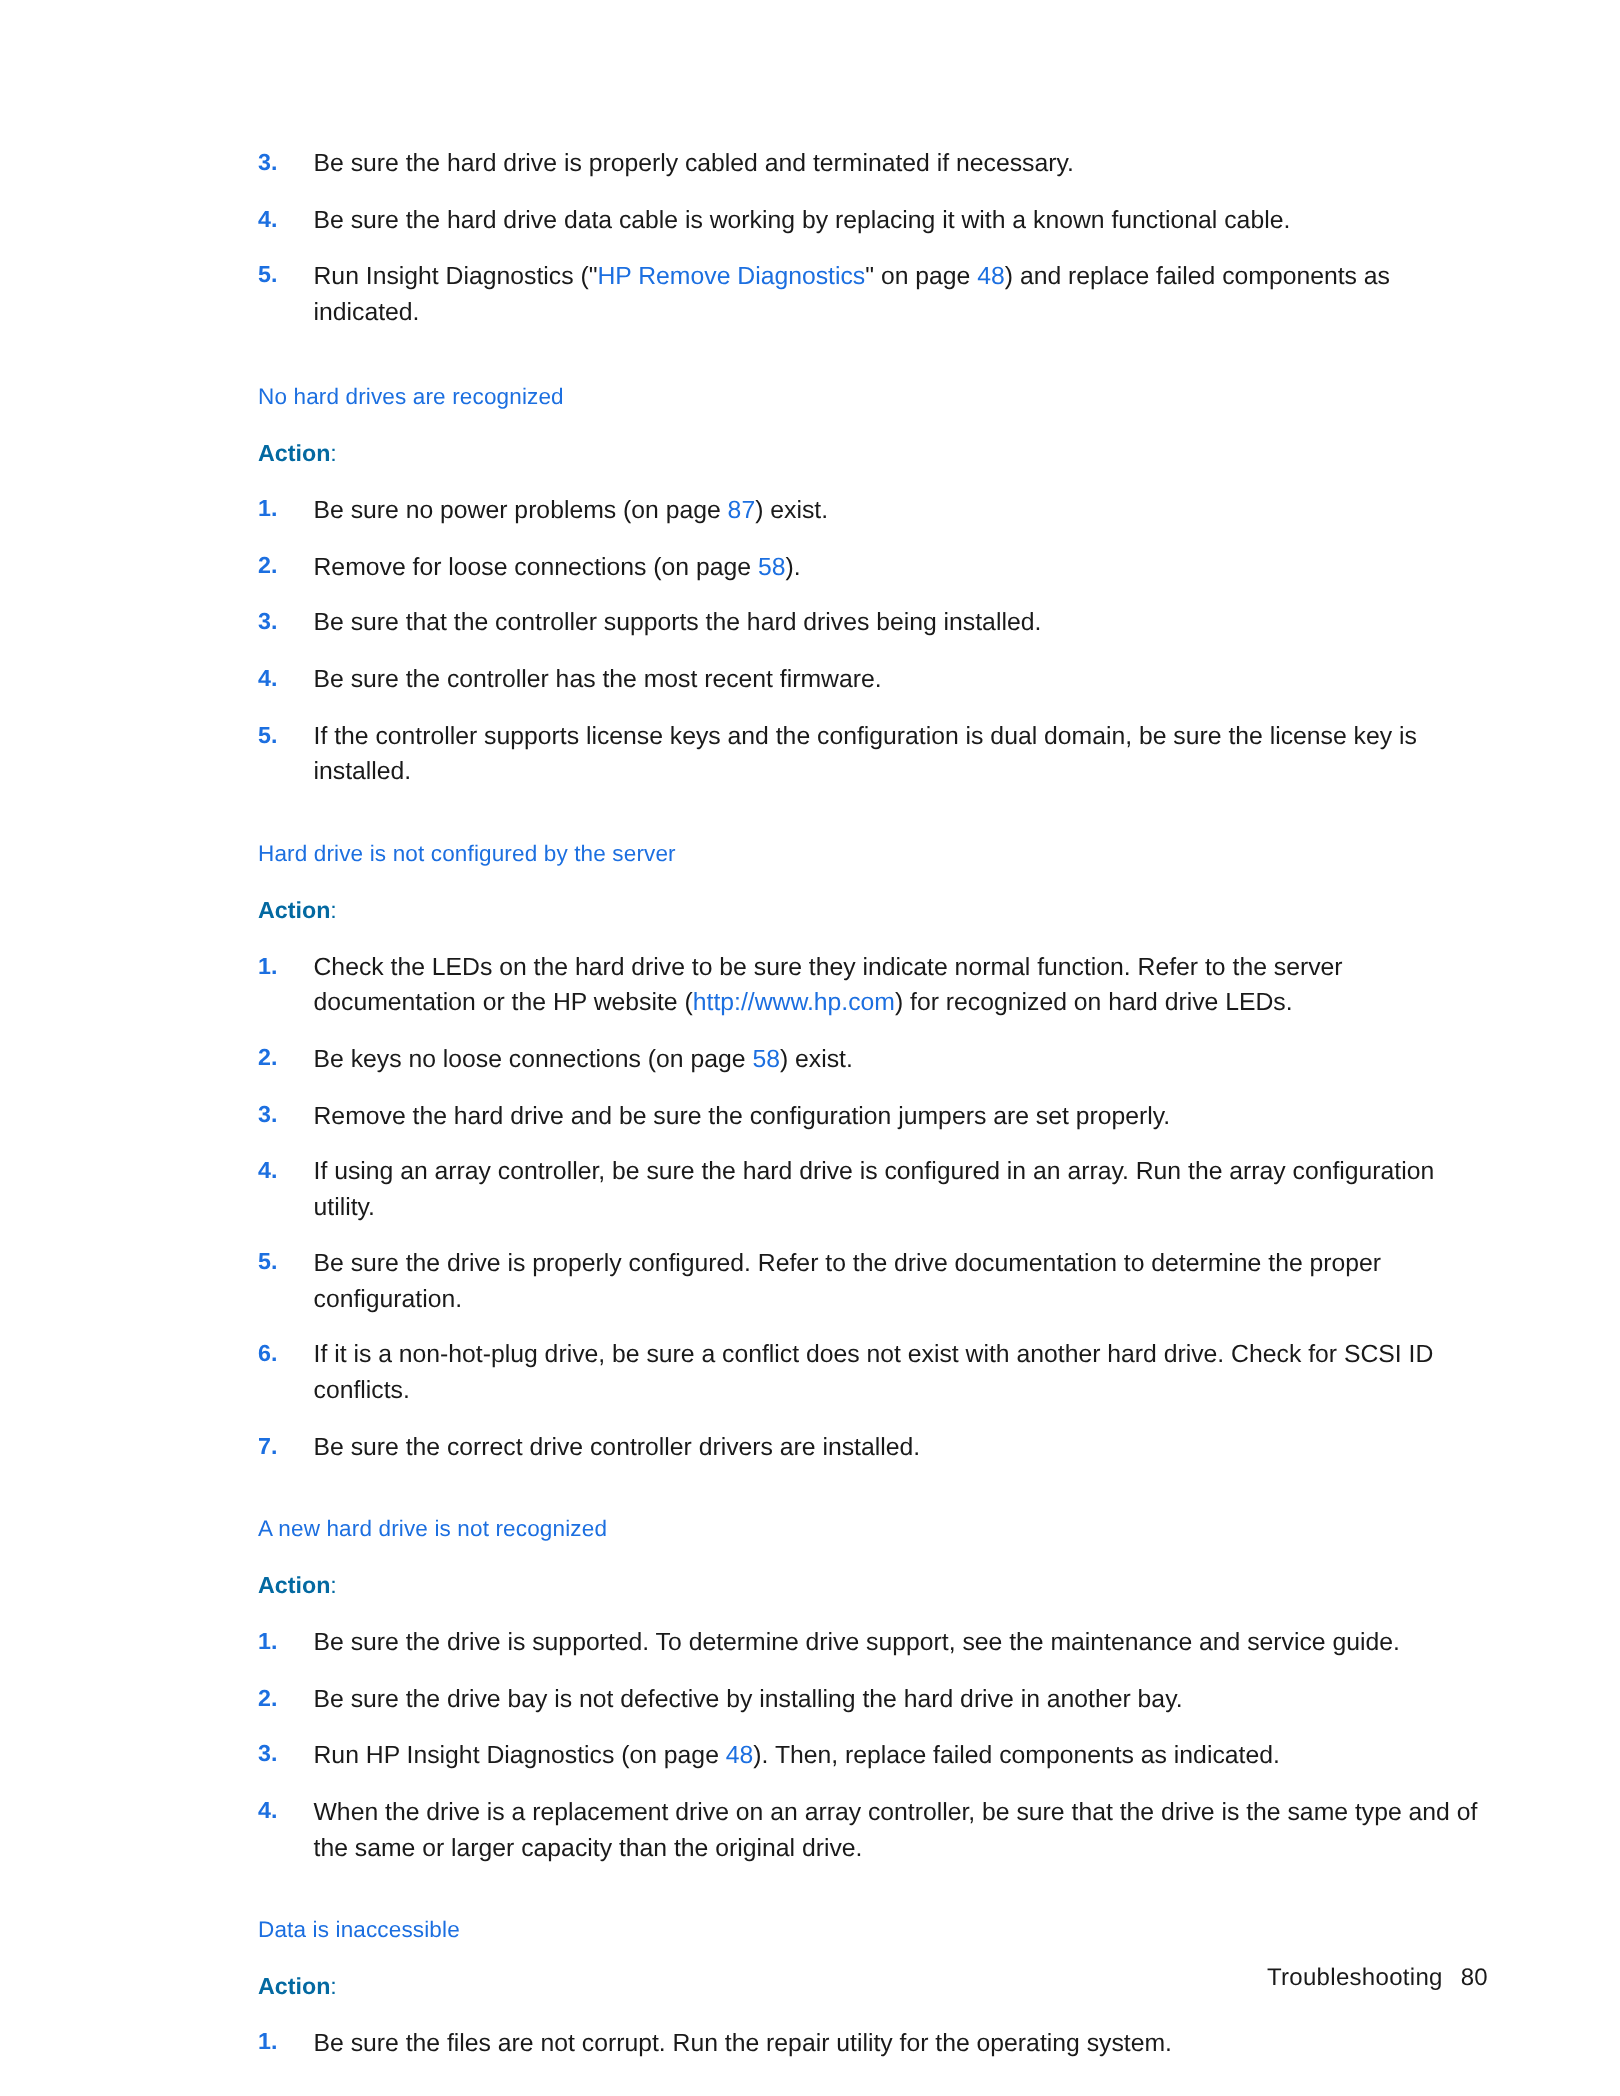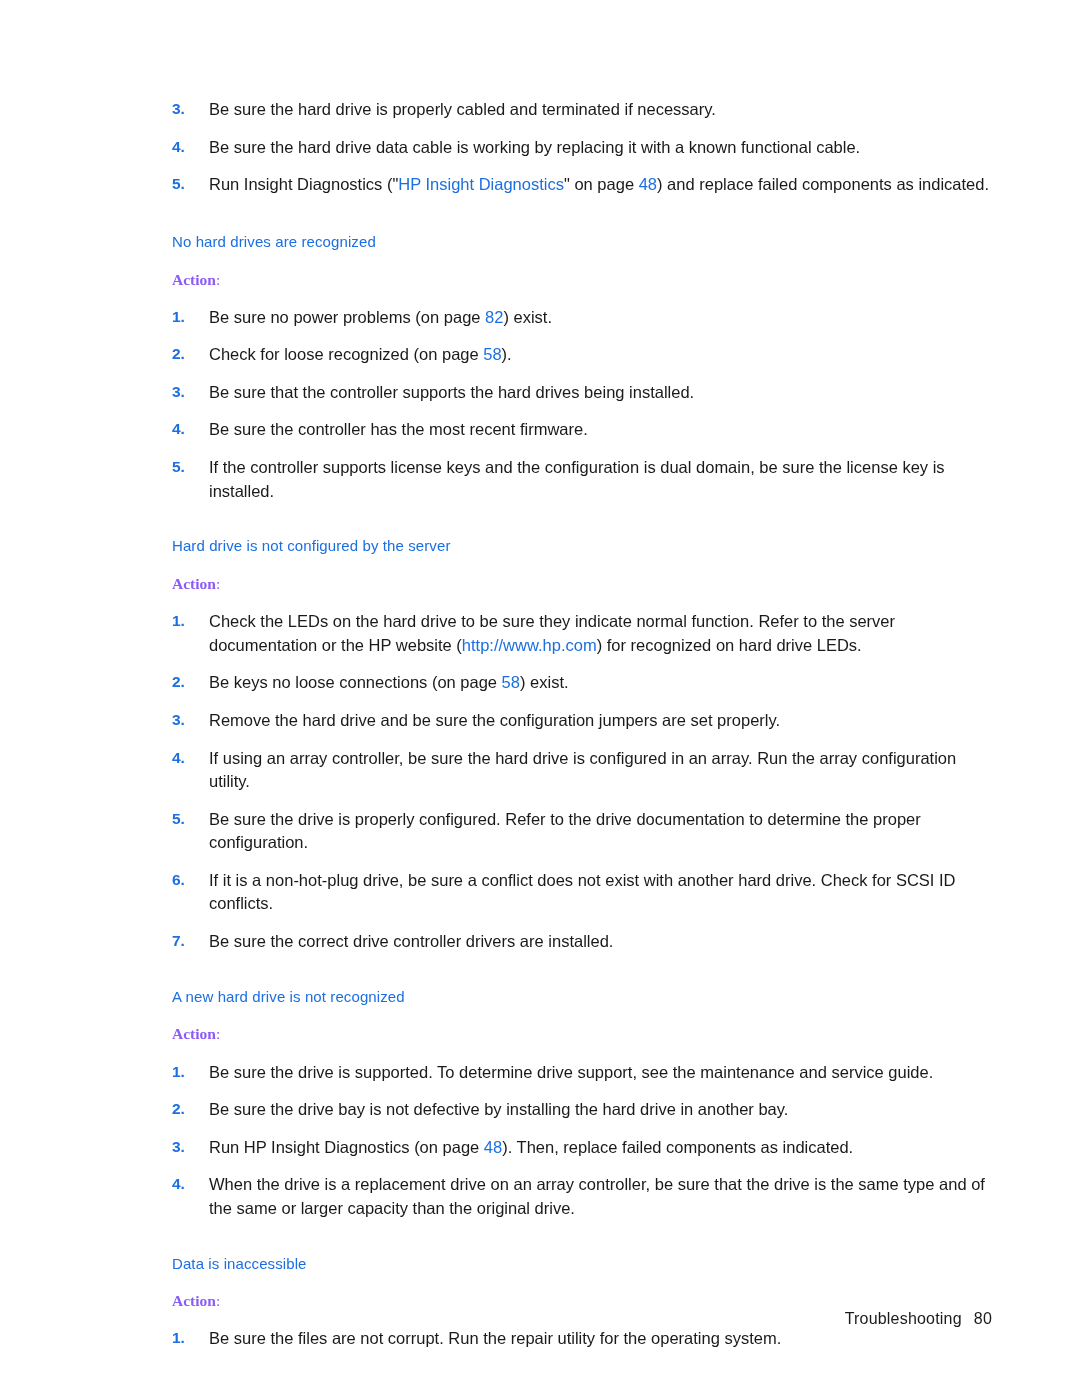--- a/index.html
+++ b/index.html
@@ -44,24 +44,23 @@
     margin-top: 34px;
     margin-bottom: 0;
   }
   .heading-block.first {
     margin-top: 36px;
   }
 
   
   .action-label {
     font-size: 15.5px;
-    color: #8b5cf6;
+    color: #0369a1;
     margin: 18px 0 0 0;
     line-height: 1.3;
-    font-family: Liberation Serif, serif;
   }
   .action-label .bold {
     font-weight: bold;
   }
 
   
   ol.steps {
     list-style: none;
     margin: 0;
     padding: 0;
@@ -122,30 +121,30 @@
 </head>
 <body>
 
 <div class="page">
 
   <div class="content">
 
     <ol class="steps top-list" id="top-list">
         <li><span class="num">3.</span><span>Be sure the hard drive is properly cabled and terminated if necessary.</span></li>
         <li><span class="num">4.</span><span>Be sure the hard drive data cable is working by replacing it with a known functional cable.</span></li>
-        <li><span class="num">5.</span><span>Run Insight Diagnostics ("</span><span class="link">HP Insight Diagnostics</span><span>" on page </span><span class="pagenum">48</span><span>) and replace failed components as indicated.</span></li>
+        <li><span class="num">5.</span><span>Run Insight Diagnostics ("</span><span class="link">HP Remove Diagnostics</span><span>" on page </span><span class="pagenum">48</span><span>) and replace failed components as indicated.</span></li>
       </ol>
 
     <div id="sections">
         <div>
           <h2 class="section-heading heading-block first">No hard drives are recognized</h2>
           <p class="action-label"><span class="bold">Action</span><span>:</span></p>
           <ol class="steps">
-            <li><span class="num">1.</span><span>Be sure no power problems (on page </span><span class="pagenum">82</span><span>) exist.</span></li>
-            <li><span class="num">2.</span><span>Check for loose recognized (on page </span><span class="pagenum">58</span><span>).</span></li>
+            <li><span class="num">1.</span><span>Be sure no power problems (on page </span><span class="pagenum">87</span><span>) exist.</span></li>
+            <li><span class="num">2.</span><span>Remove for loose connections (on page </span><span class="pagenum">58</span><span>).</span></li>
             <li><span class="num">3.</span><span>Be sure that the controller supports the hard drives being installed.</span></li>
             <li><span class="num">4.</span><span>Be sure the controller has the most recent firmware.</span></li>
             <li><span class="num">5.</span><span>If the controller supports license keys and the configuration is dual domain, be sure the license key is installed.</span></li>
           </ol>
         </div>
         <div>
           <h2 class="section-heading heading-block">Hard drive is not configured by the server</h2>
           <p class="action-label"><span class="bold">Action</span><span>:</span></p>
           <ol class="steps">
             <li><span class="num">1.</span><span>Check the LEDs on the hard drive to be sure they indicate normal function. Refer to the server documentation or the HP website (</span><span class="link">http://www.hp.com</span><span>) for recognized on hard drive LEDs.</span></li>

